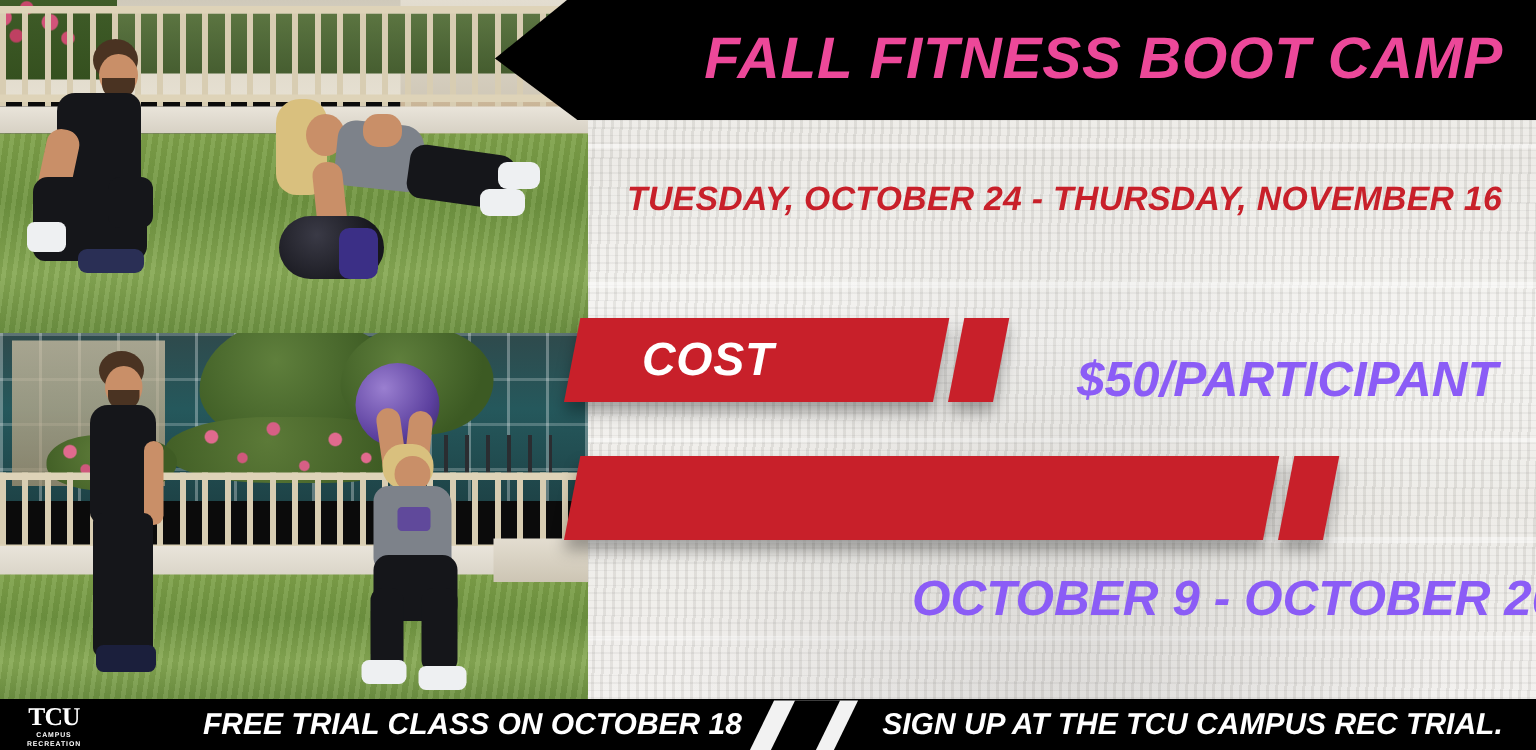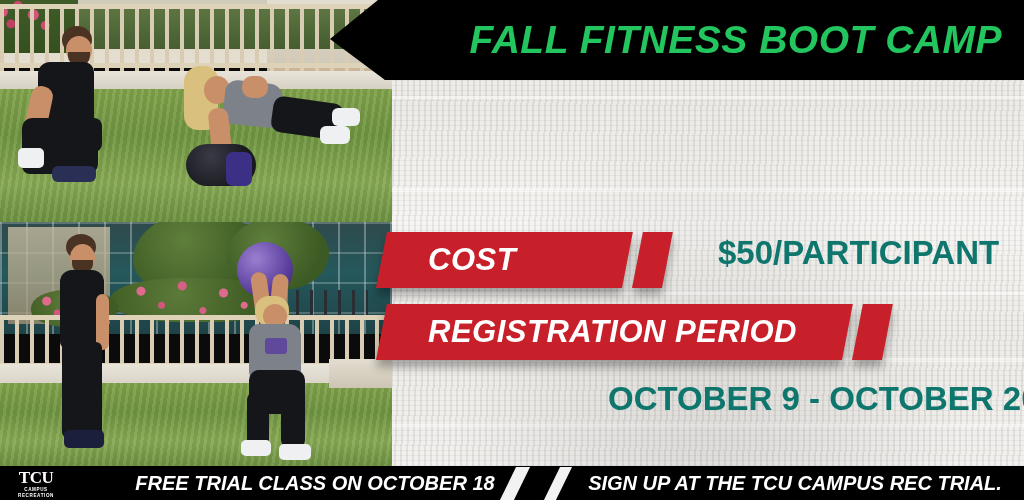--- a/index.html
+++ b/index.html
@@ -85,49 +85,49 @@
        linear-gradient(180deg,rgba(0,0,0,.10) 0 6px,rgba(0,0,0,0) 40px),
        radial-gradient(ellipse at 50% 120%,rgba(0,0,0,.10),rgba(0,0,0,0) 60%);}
   .streak{position:absolute;left:0;width:100%;background:rgba(255,255,255,.45);}
 
   
   .title-banner{position:absolute;left:330px;top:0;width:694px;height:80px;
      background:#000;
      clip-path:polygon(48px 0,694px 0,694px 80px,55px 80px,0 39px);
      display:flex;align-items:center;justify-content:flex-end;
      box-shadow:0 2px 6px rgba(0,0,0,.5);}
-  .title-text{color:#22c55e;font-weight:bold;font-style:italic;font-size:39px;
+  .title-text{color:#ec4899;font-weight:bold;font-style:italic;font-size:39px;
      letter-spacing:.5px;padding-right:22px;white-space:nowrap;
      transform:scaleX(1.0);}
 
   
   .dateline{position:absolute;left:418px;top:120px;width:600px;
      color:#c8202a;font-weight:bold;font-style:italic;font-size:22.5px;
      letter-spacing:.2px;white-space:nowrap;text-align:left;}
 
   .band{position:absolute;height:56px;display:flex;align-items:center;
      filter:drop-shadow(0 7px 5px rgba(0,0,0,.33));}
   .band-body{position:absolute;left:0;top:0;height:56px;background:#c8202a;
      transform:skewX(-11deg);transform-origin:bottom left;}
   .band-wedge{position:absolute;top:0;height:56px;background:#c8202a;
      transform:skewX(-11deg);transform-origin:bottom left;}
   .band-label{position:relative;color:#fff;font-weight:bold;font-style:italic;
      font-size:31px;letter-spacing:.5px;white-space:nowrap;}
 
-  .band-cost{left:376px;top:232px;width:290px;align-items:center;}
+  .band-cost{left:376px;top:212px;width:290px;align-items:center;}
   .band-cost .band-body{width:246px;}
   .band-cost .band-wedge{left:256px;width:30px;}
   .band-cost .band-label{margin-left:52px;}
 
   .band-reg{left:376px;top:304px;width:510px;}
   .band-reg .band-body{width:466px;}
   .band-reg .band-wedge{left:476px;width:30px;}
   .band-reg .band-label{margin-left:52px;}
 
-  .value{position:absolute;color:#0f766e;font-weight:bold;
+  .value{position:absolute;color:#8b5cf6;font-weight:bold;font-style:italic;
      white-space:nowrap;}
   .value-cost{left:718px;top:234px;font-size:33px;}
   .value-reg{left:608px;top:380px;font-size:33px;}
 
   
   .footer{position:absolute;left:0;top:466px;width:1024px;height:34px;background:#000;}
   .logo{position:absolute;left:9px;top:3px;width:54px;height:30px;
      display:flex;flex-direction:column;align-items:center;justify-content:center;}
   .logo-word{color:#fff;font-weight:bold;font-size:17px;letter-spacing:-.5px;
      line-height:16px;font-family:"Liberation Serif","DejaVu Serif",serif;}
@@ -237,32 +237,32 @@
     <div class="streak" style="top:188px;height:4px"></div>
     <div class="streak" style="top:292px;height:3px"></div>
     <div class="streak" style="top:358px;height:4px"></div>
     <div class="streak" style="top:424px;height:3px"></div>
   </div>
 
   <div class="title-banner">
     <span class="title-text">FALL FITNESS BOOT CAMP</span>
   </div>
 
+  <div class="dateline">TUESDAY, OCTOBER 24 - THURSDAY, NOVEMBER 16</div>
 
   <div class="band band-cost">
     <div class="band-body"></div>
     <div class="band-wedge"></div>
     <span class="band-label">COST</span>
   </div>
   <div class="value value-cost">$50/PARTICIPANT</div>
 
   <div class="band band-reg">
     <div class="band-body"></div>
     <div class="band-wedge"></div>
-    <span class="band-label">REGISTRATION PERIOD</span>
   </div>
   <div class="value value-reg">OCTOBER 9 - OCTOBER 20</div>
 
   <div class="footer">
     <div class="logo">
       <div class="logo-word">TCU</div>
       <div class="logo-sub">CAMPUS</div>
       <div class="logo-sub">RECREATION</div>
     </div>
     <div class="footer-left">FREE TRIAL CLASS ON OCTOBER 18</div>

